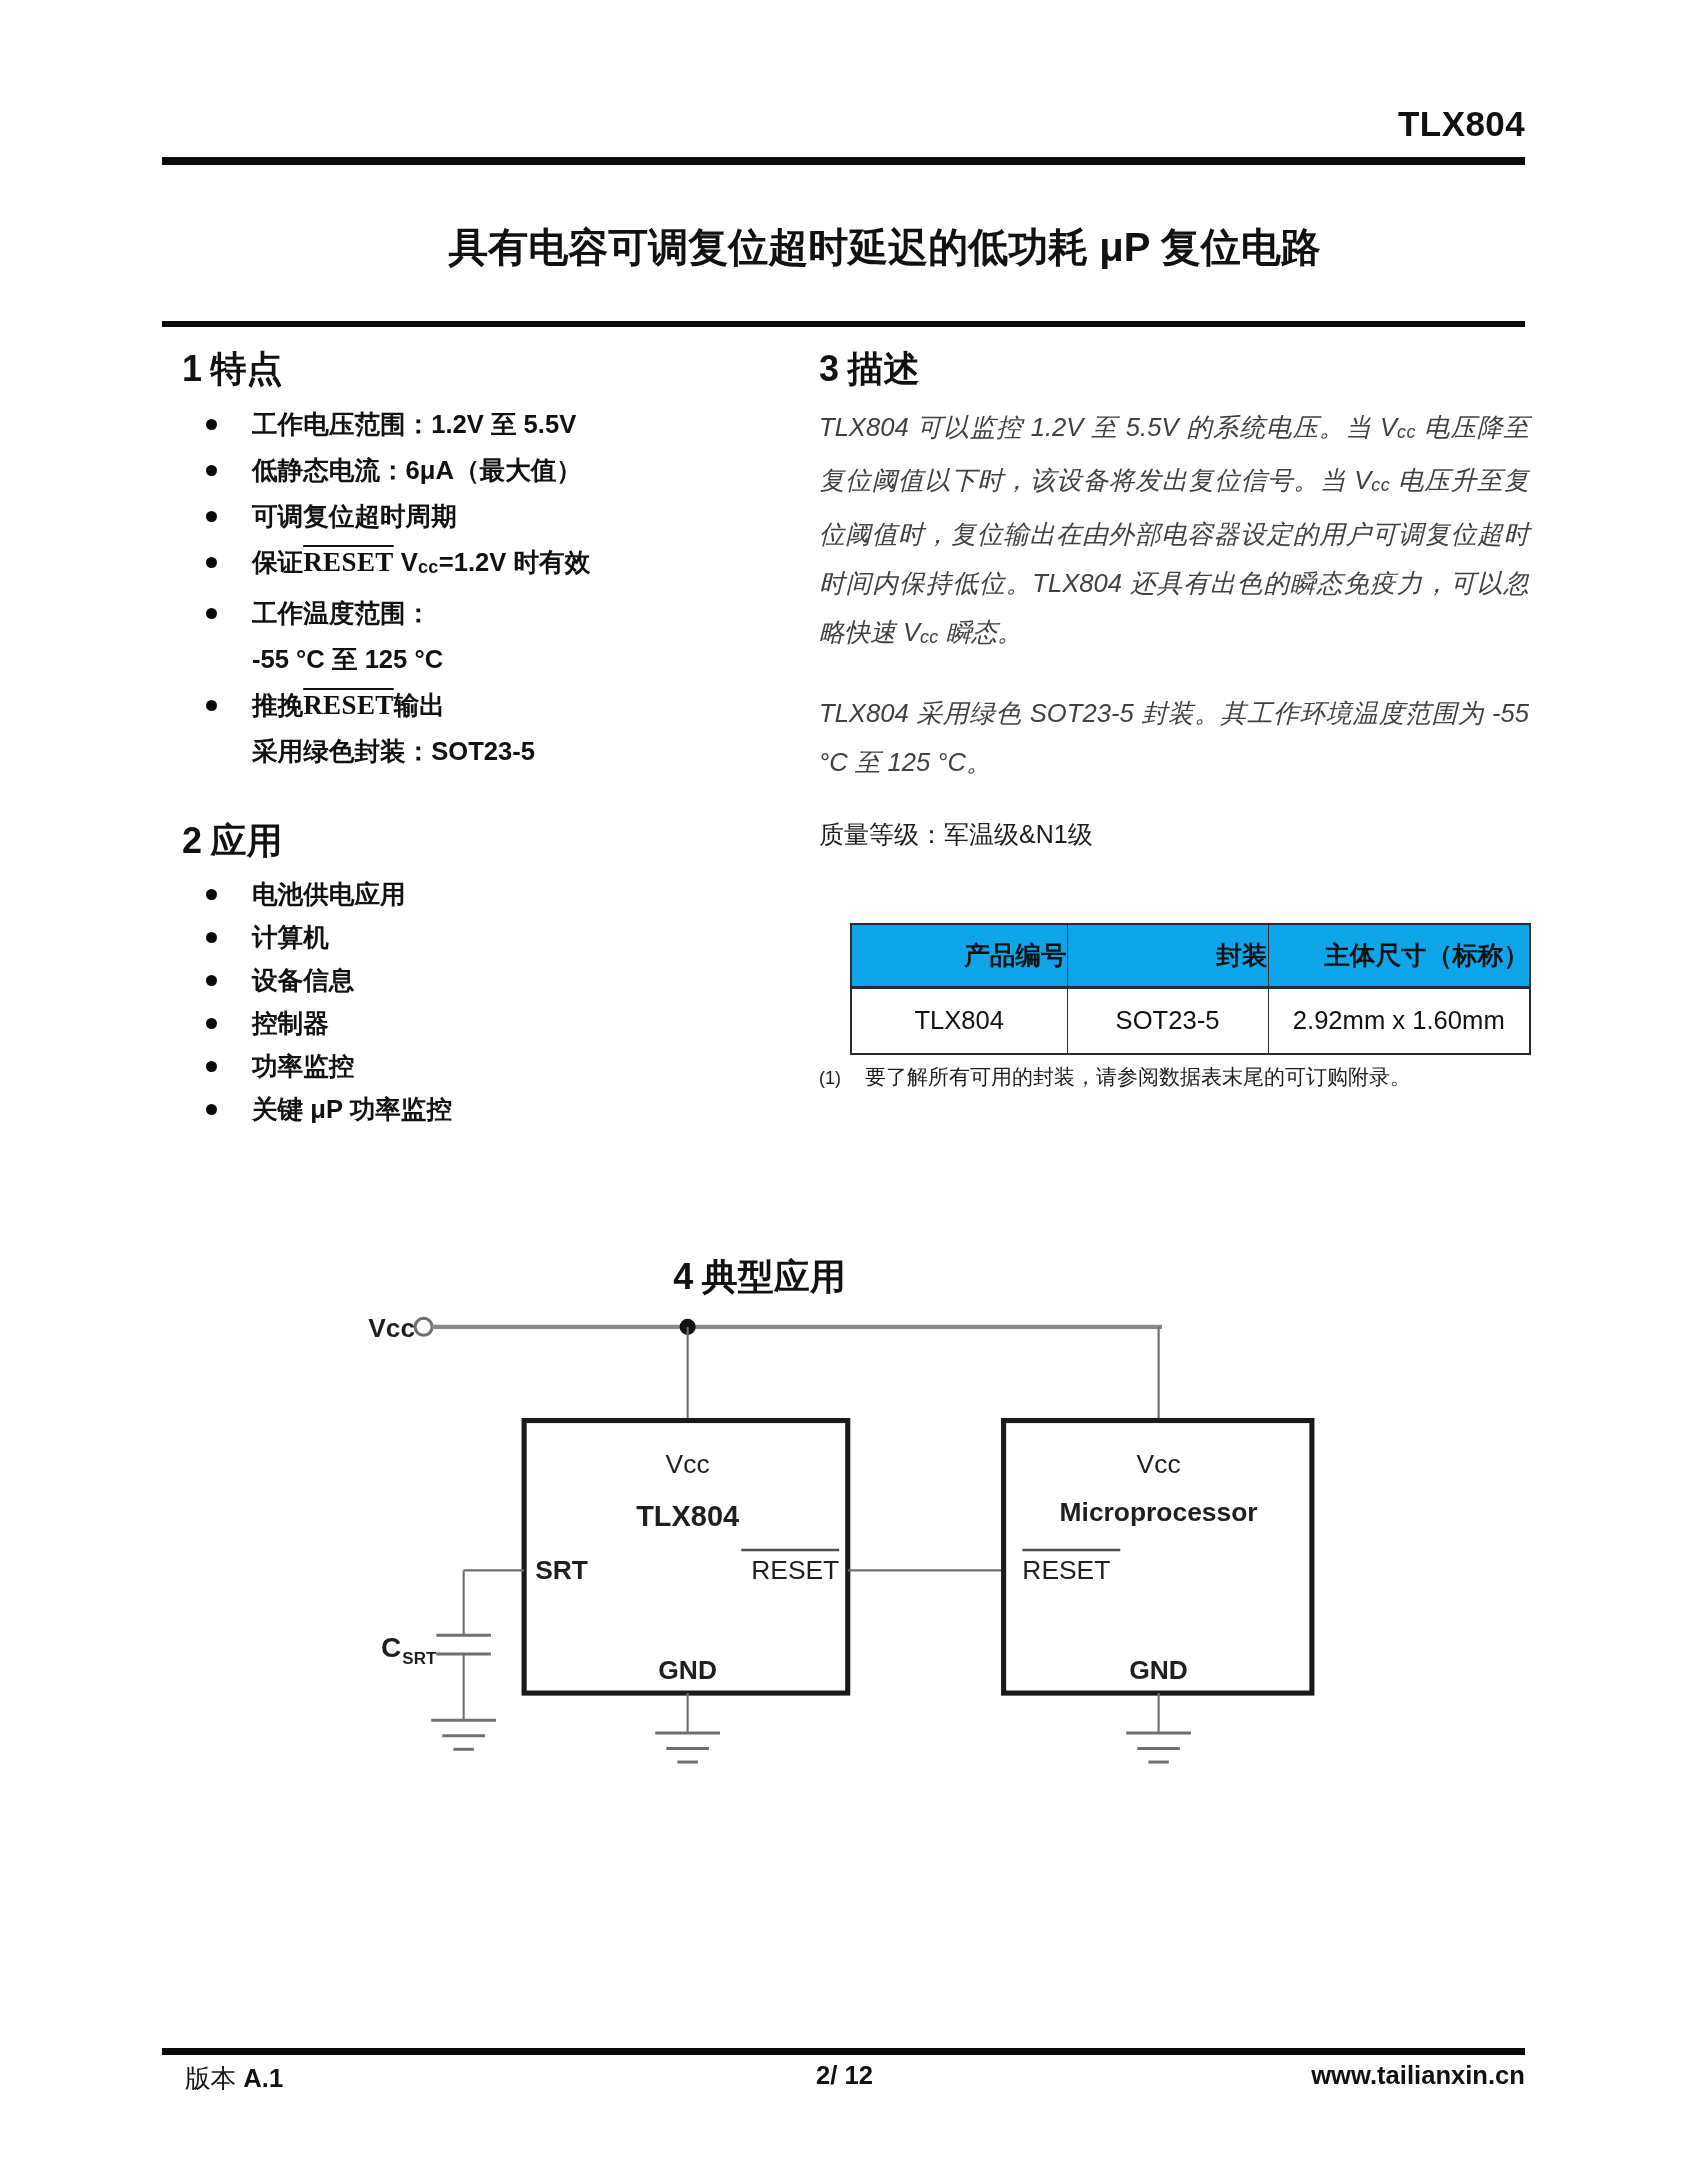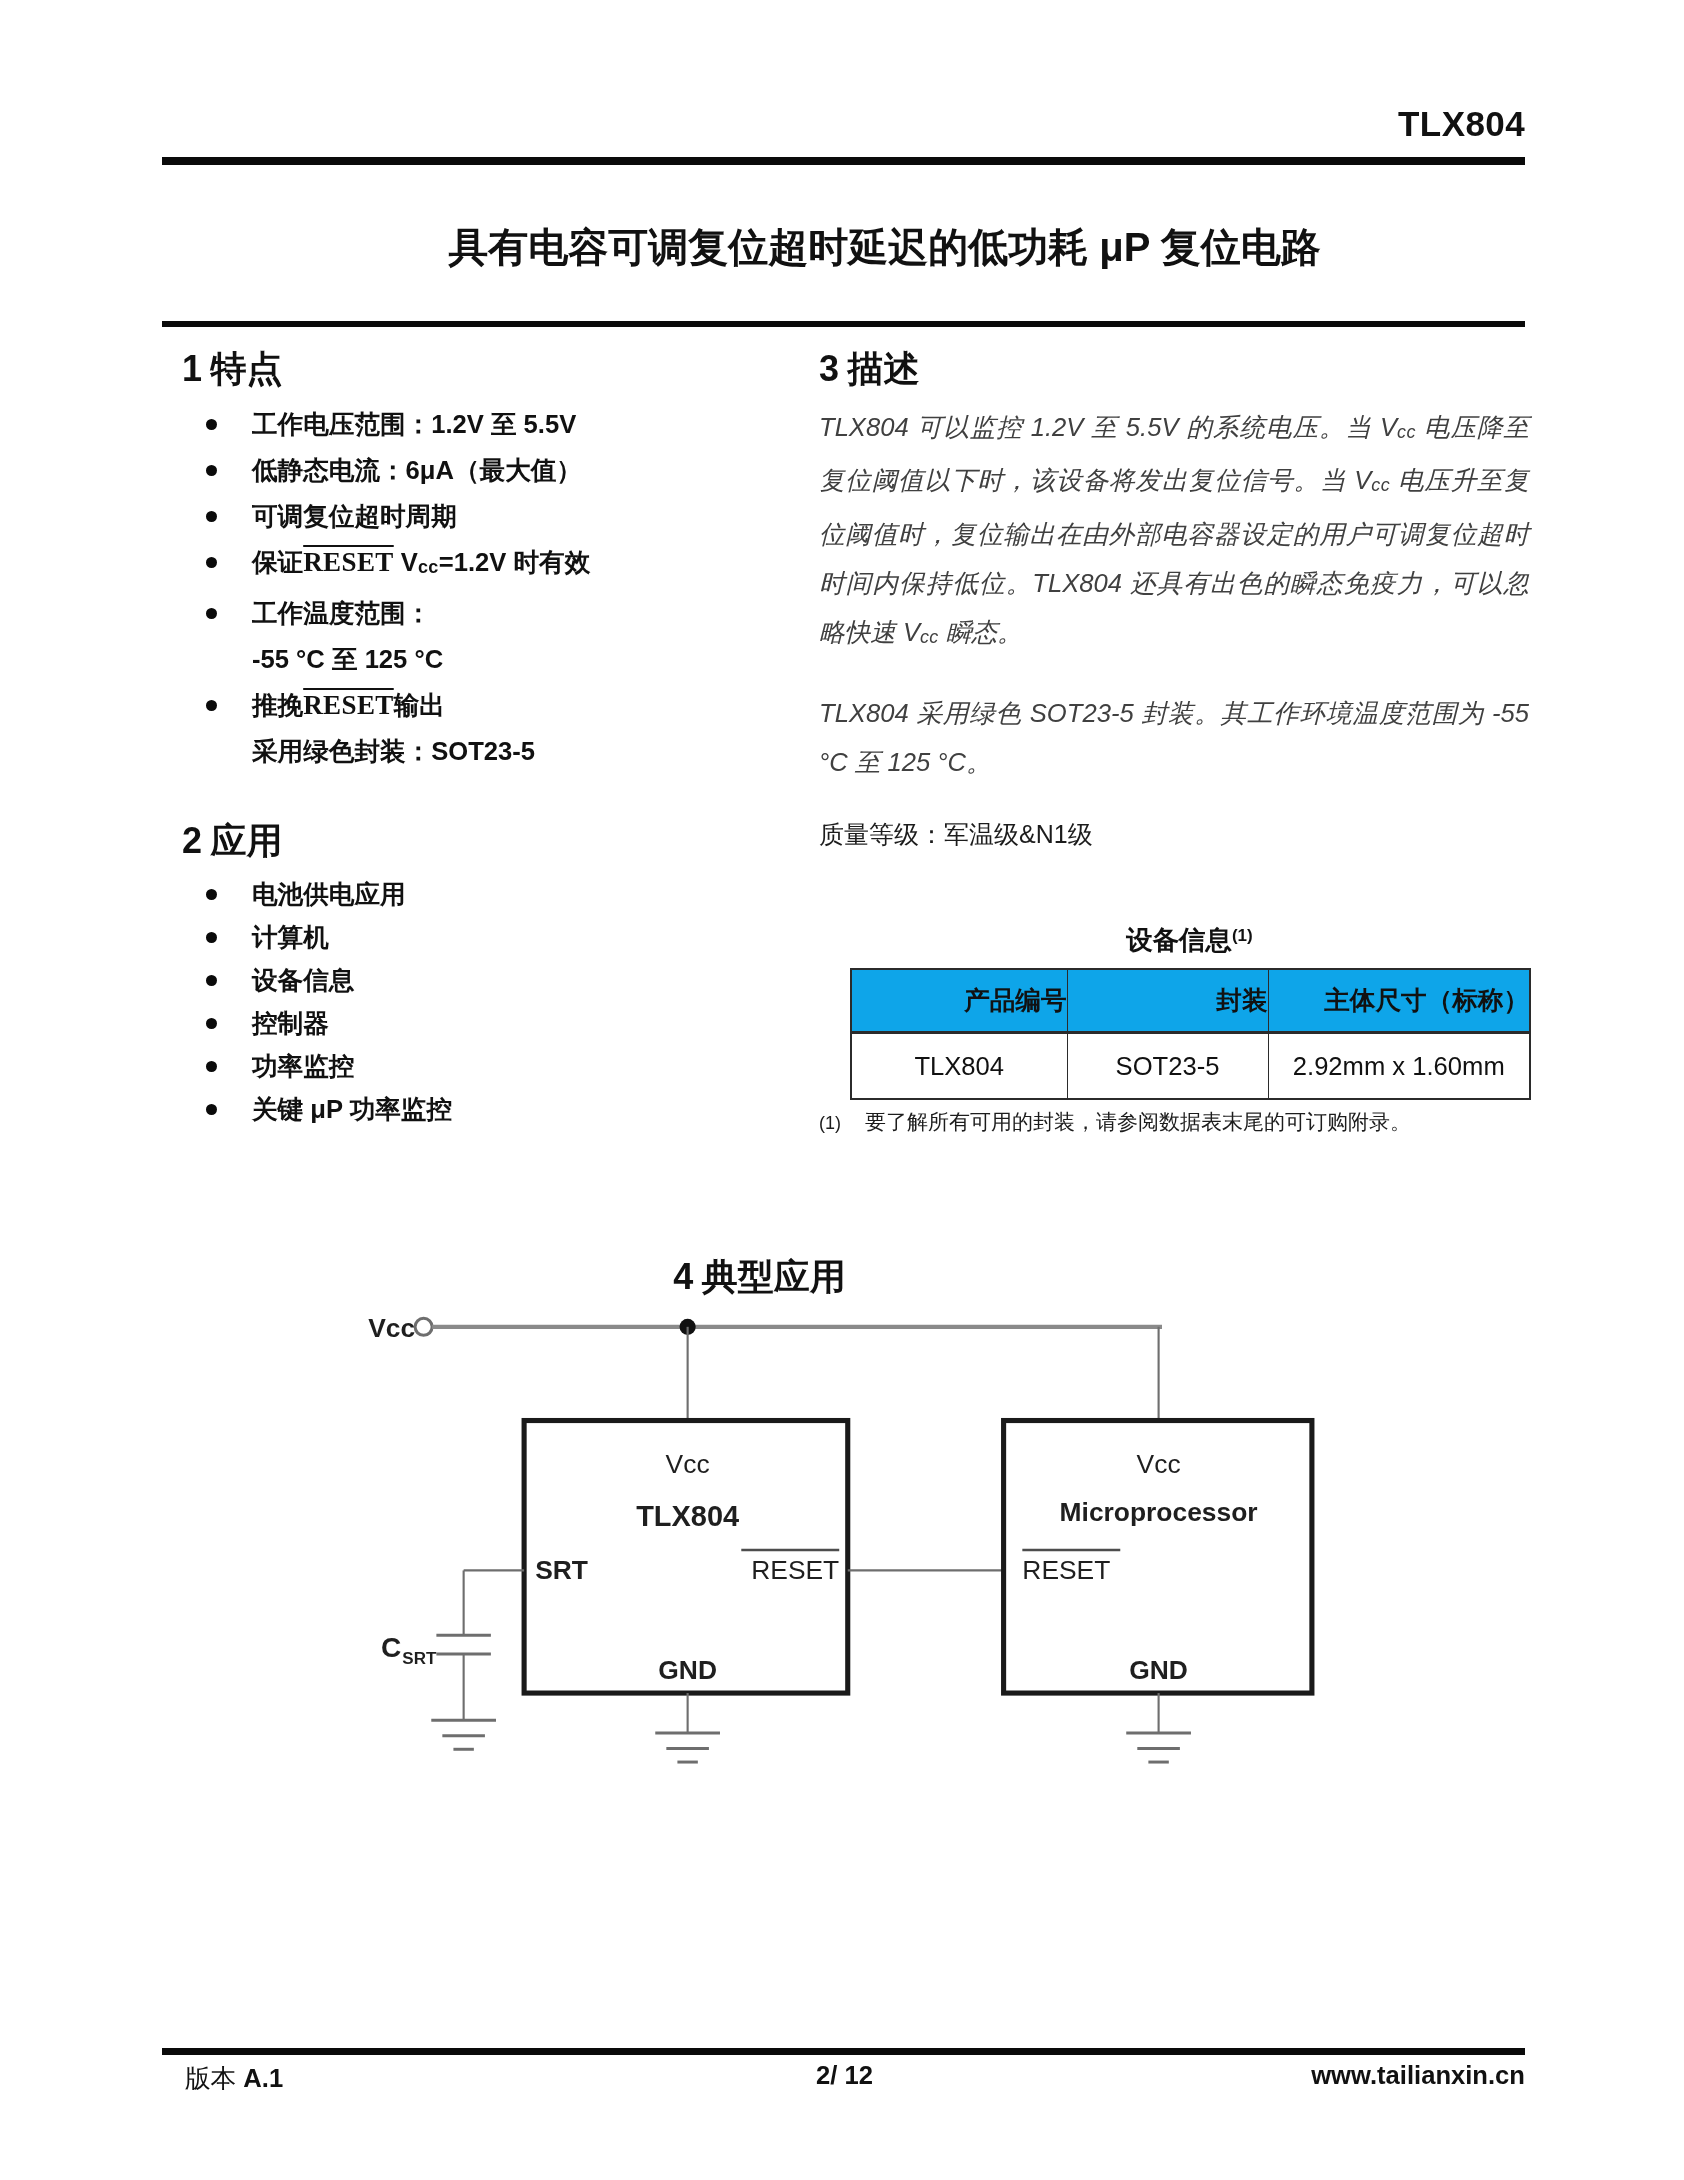--- a/index.html
+++ b/index.html
@@ -103,21 +103,20 @@
     </ul>
   </div>
 
   <div class="col col-right">
     <h2 class="sec"><span class="sec-num">3</span><span>描述</span></h2>
     <p class="desc"><span>TLX804 可以监控 1.2V 至 5.5V 的系统电压。当 V</span><span class="subcc">cc</span><span> 电压降至复位阈值以下时，该设备将发出复位信号。当 V</span><span class="subcc">cc</span><span> 电压升至复位阈值时，复位输出在由外部电容器设定的用户可调复位超时时间内保持低位。TLX804 还具有出色的瞬态免疫力，可以忽略快速 V</span><span class="subcc">cc</span><span> 瞬态。</span></p>
     <p class="desc">TLX804 采用绿色 SOT23-5 封装。其工作环境温度范围为 -55 °C 至 125 °C。</p>
     <p class="quality">质量等级：军温级&amp;N1级</p>
 
     <div class="dev-info">
-      <div class="tbl-title"><span>设备信息</span><sup>(1)</sup></div>
       <table class="dev">
         <colgroup>
             <col class="c1">
             <col class="c2">
             <col class="c3">
           </colgroup>
         <thead>
           <tr>
             <th>产品编号</th>
             <th>封装</th>

